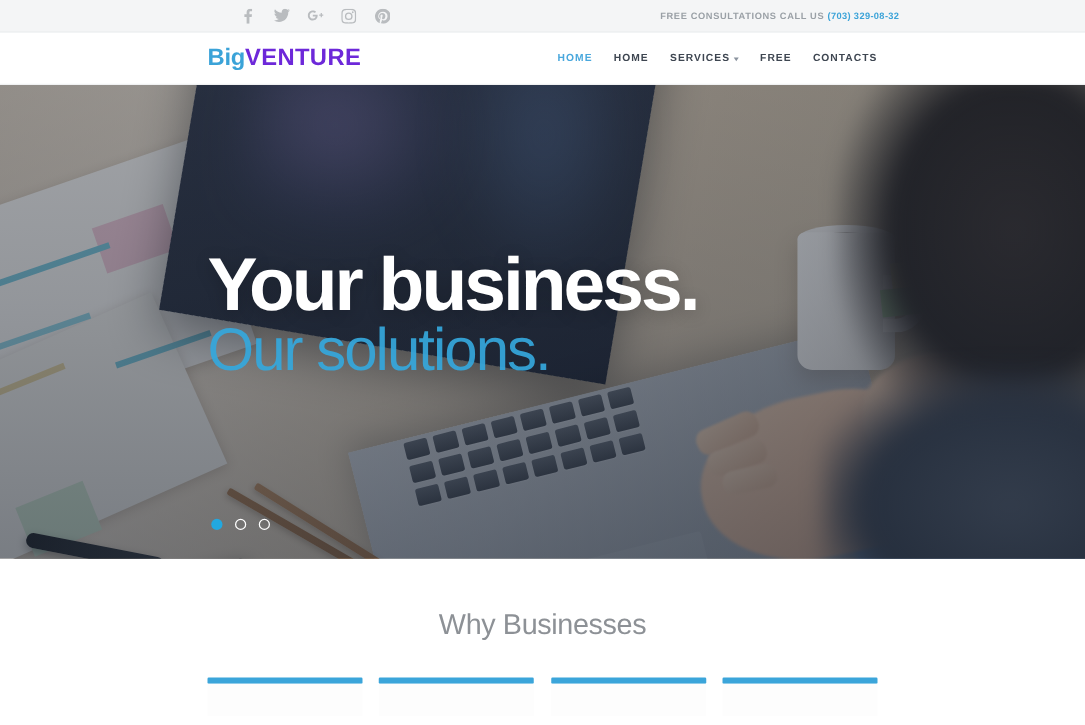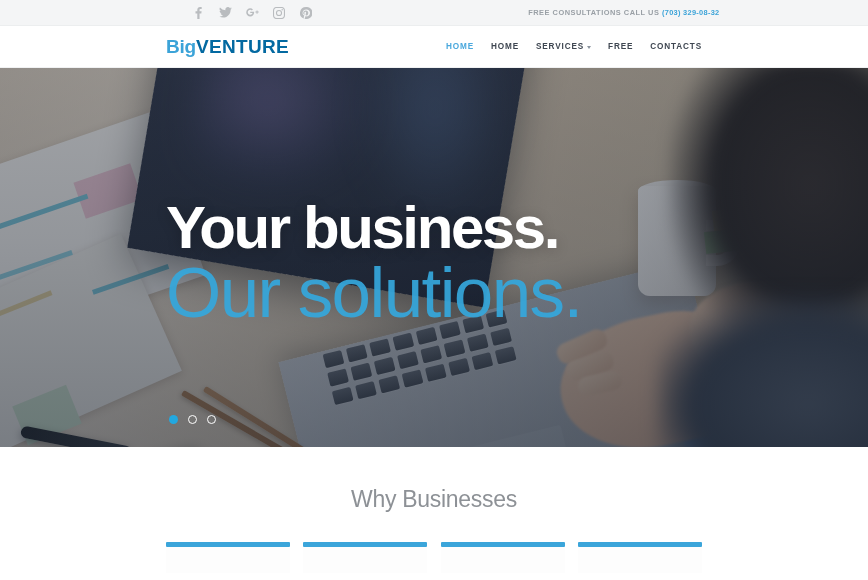--- a/index.html
+++ b/index.html
@@ -45,21 +45,21 @@
   }
   .header-inner {
     width:536px; margin:0 auto;
     display:flex; align-items:center; justify-content:space-between;
   }
   .logo {
     font-size:19px; font-weight:700; letter-spacing:-.2px;
     line-height:1; white-space:nowrap;
   }
   .logo .big { color:#3ba3d8; }
-  .logo .venture { color:#0369a1; letter-spacing:.3px; }
+  .logo .venture { color:#6d28d9; letter-spacing:.3px; }
   .nav { display:flex; align-items:center; gap:17px; }
   .nav a {
     font-size:8.2px; font-weight:700; letter-spacing:.85px;
     color:#3e4651; text-decoration:none; white-space:nowrap;
     display:flex; align-items:center; gap:3px;
   }
   .nav a.active { color:#4aa8dd;justify-content:center; }
   .caret {
     width:0;height:0;border-left:2.6px solid transparent;
     border-right:2.6px solid transparent;border-top:3px solid #8a939e;
@@ -230,21 +230,21 @@
   }
   .hero-inner { width:536px; margin:12px auto; position:relative; height:100%; }
   .h-title {
     position:absolute; left:0; top:118px;
     font-size:60px; font-weight:700; color:#ffffff;
     letter-spacing:-2.4px; line-height:1; white-space:nowrap;
     text-shadow:0 2px 14px rgba(0,0,0,.22);
   }
   .h-sub {
     position:absolute; left:0; top:177px;
-    font-size:71px; font-weight:300; color:#35a8dd;
+    font-size:48px; font-weight:300; color:#35a8dd;
     letter-spacing:-1.6px; line-height:1; white-space:nowrap;
     opacity:.92;
   }
   .h-desc {
     position:absolute; left:1px; top:235px; width:210px;
     font-size:9.4px; font-weight:400; color:#e8ebef; line-height:1.55;
     letter-spacing:.1px; opacity:.9;
   }
   .dots { position:absolute; left:3px; top:335px; display:flex; align-items:center; gap:10px; }
   .dot { width:9px; height:9px; border-radius:50%; }

